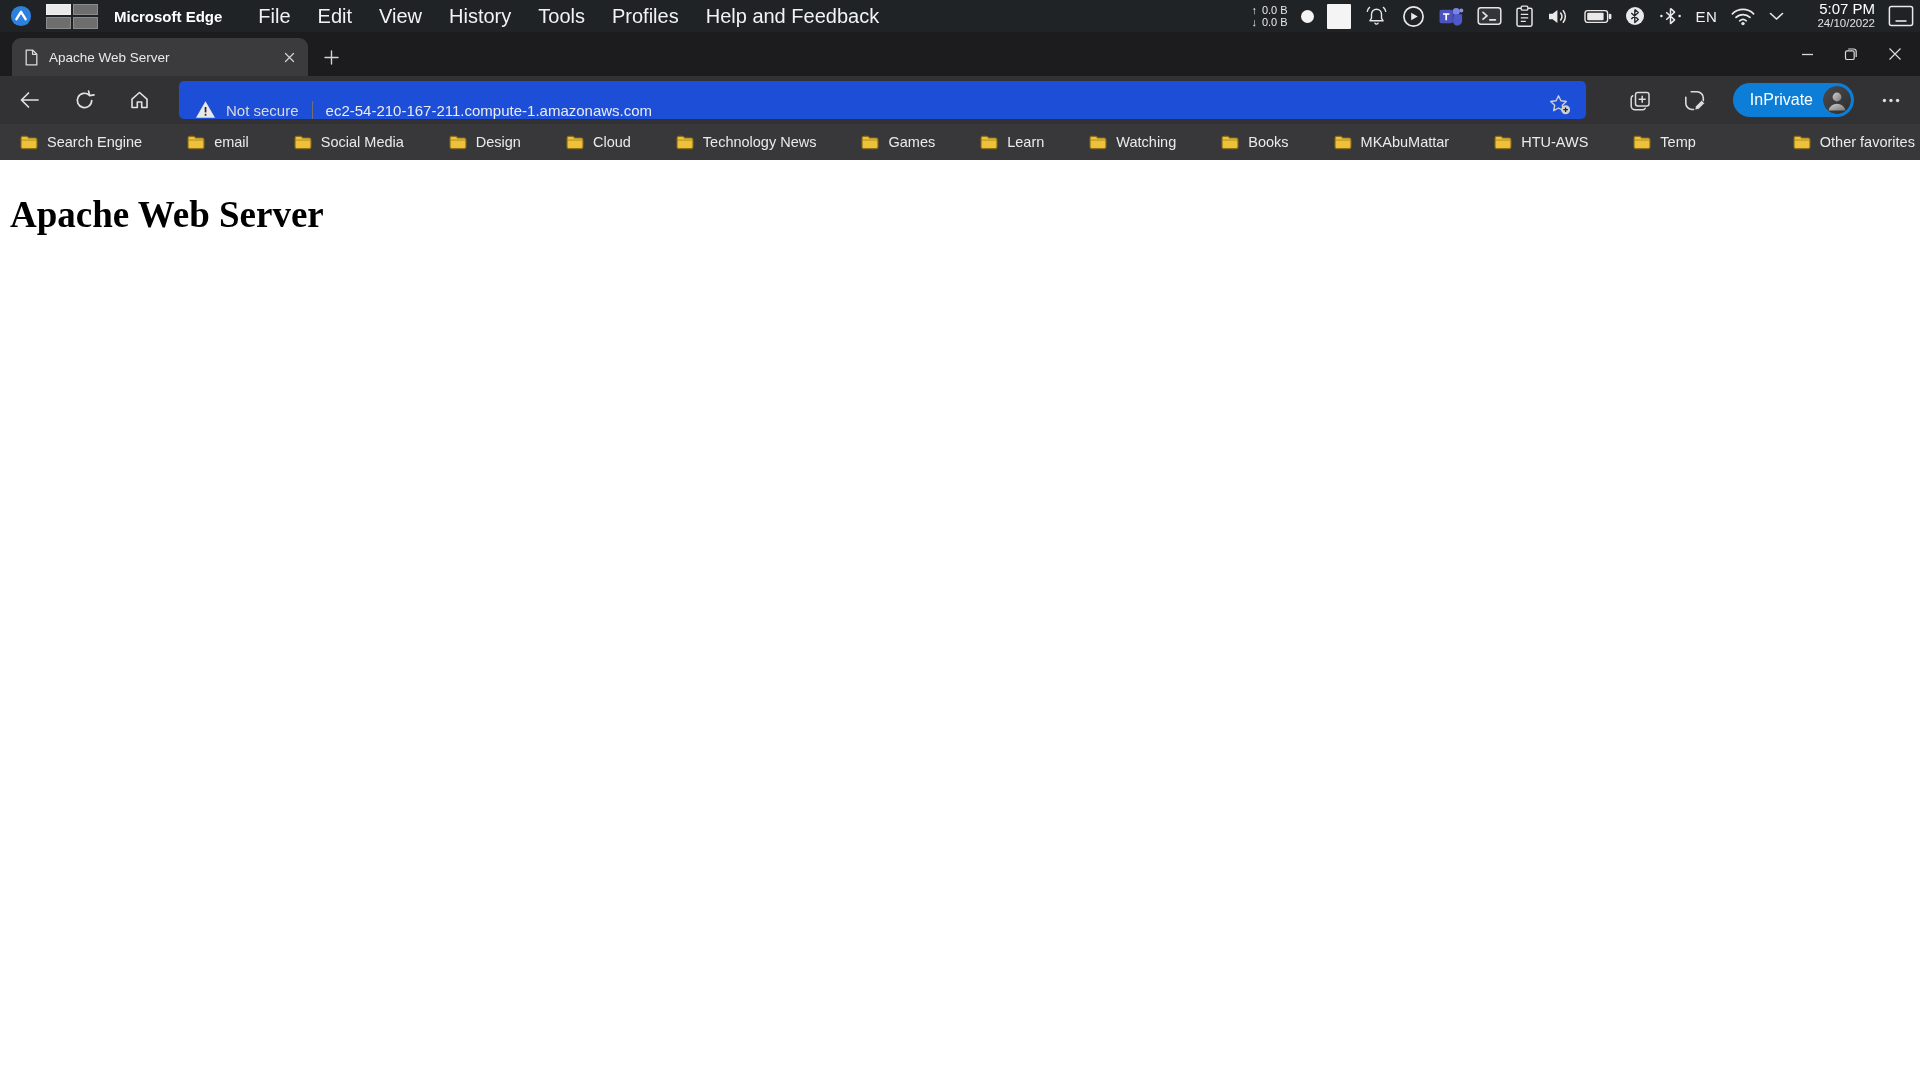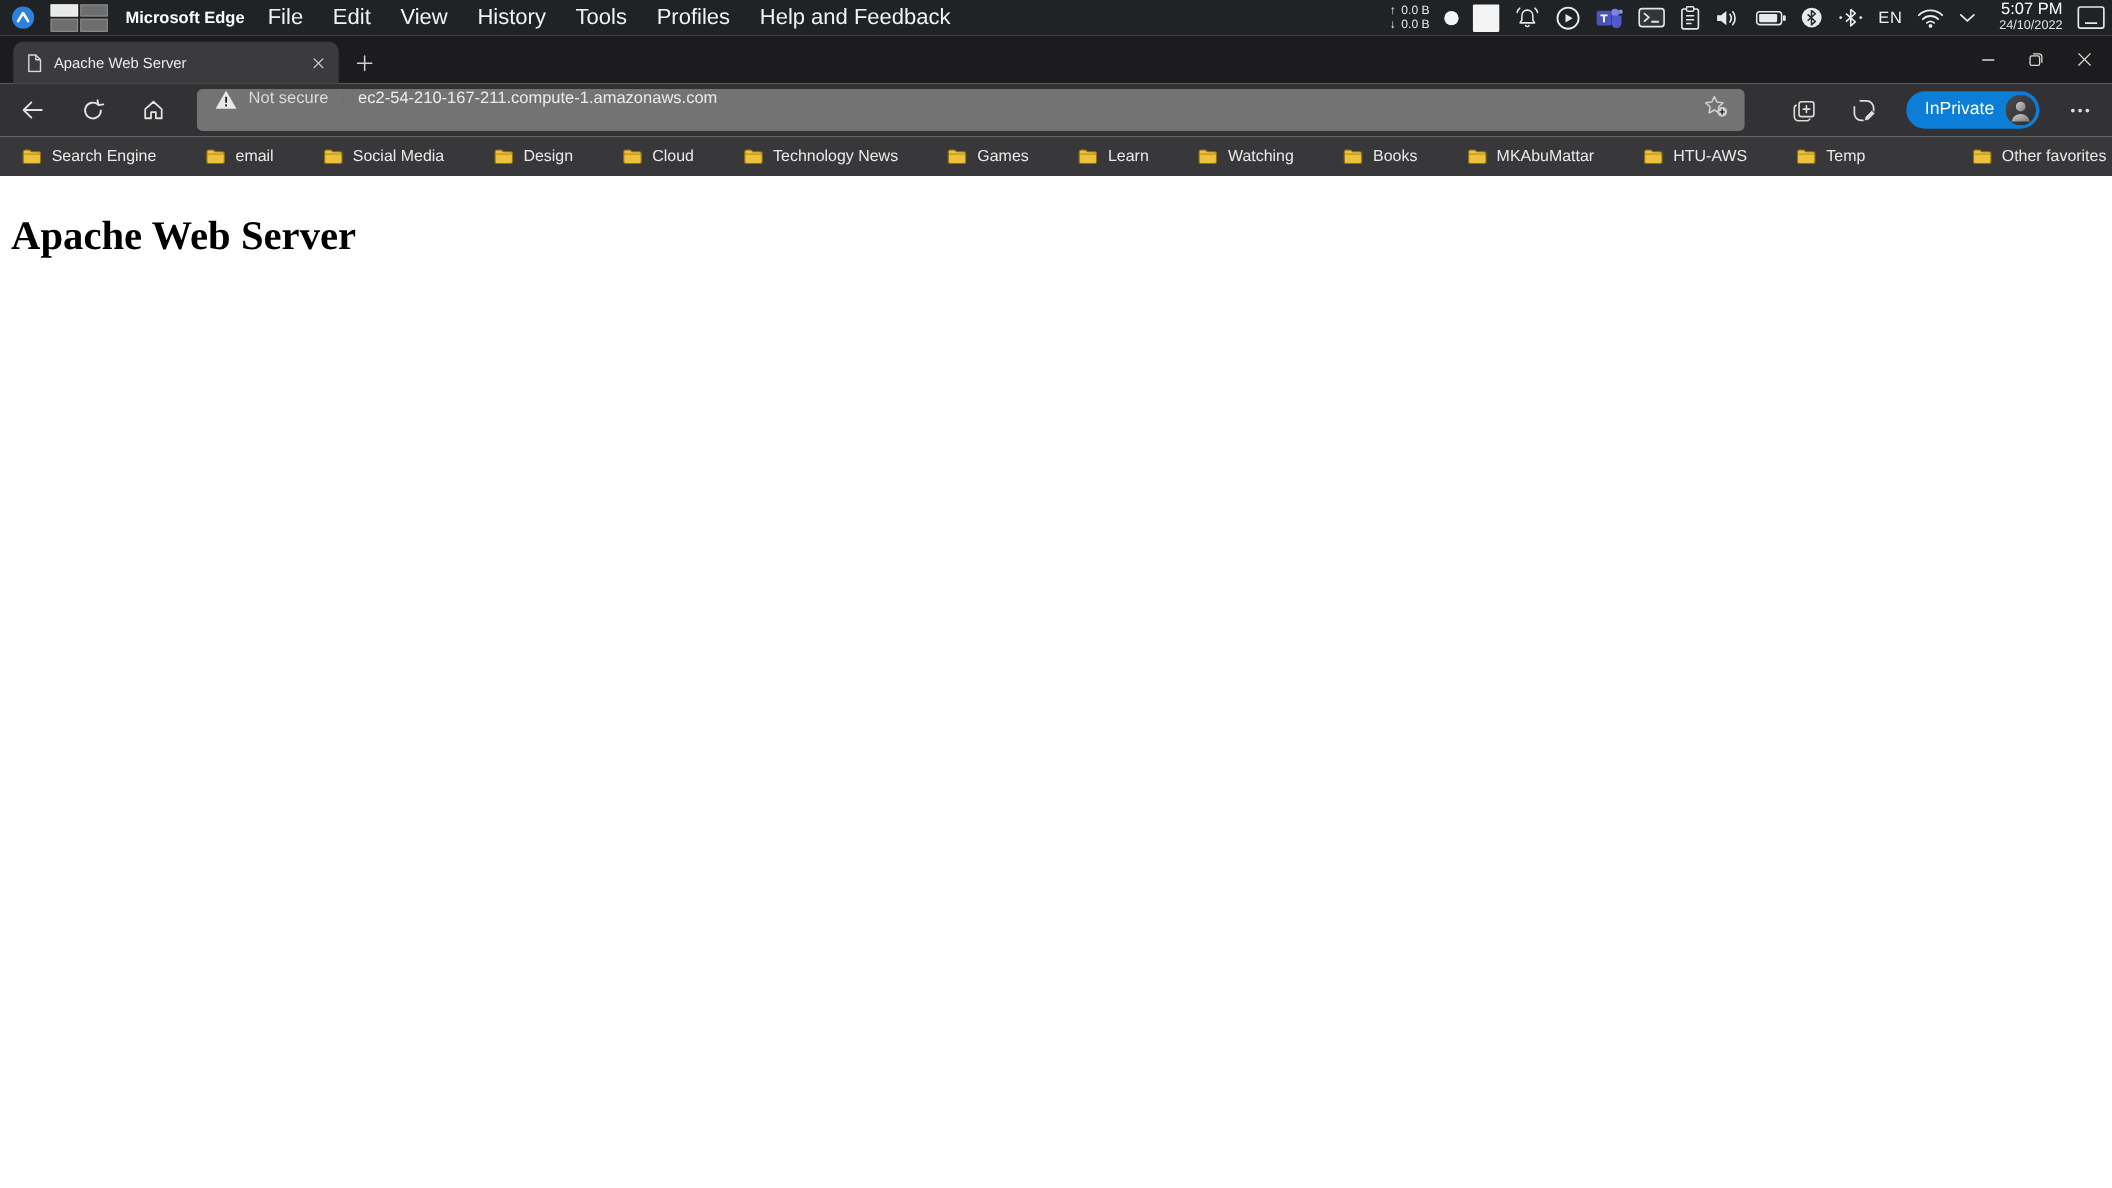--- a/index.html
+++ b/index.html
@@ -15,54 +15,54 @@
     height: 32px; background: #1f2326; display: flex; align-items: center;
     color: #ececec; flex: 0 0 auto; padding: 0 6px 0 10px;
   }
   .activities { width: 22px; height: 22px; margin-right: 14px; display: flex; }
   .wsgrid {
     width: 52px; height: 25px; display: grid; margin-right: 16px;
     grid-template-columns: 1fr 1fr; grid-template-rows: 1fr 1fr; gap: 2px;
   }
   .wsgrid div { border: 1px solid #8b8b8b; background: #6e6e6e; }
   .wsgrid div.active { background: #e9e9e9; border-color: #f2f2f2; }
-  .app-title { font-weight: bold; font-size: 15px; color: #ffffff; margin-right: 21px; white-space: nowrap; }
+  .app-title { font-weight: bold; font-size: 15px; color: #ffffff; margin-right: 36px; white-space: nowrap; }
   .menubar { display: flex; align-items: center; gap: 27px; font-size: 20px; color: #f2f2f2; }
   .menubar span { white-space: nowrap; cursor: default; }
   .tray { margin-left: auto; display: flex; align-items: center; gap: 13px; }
   .net { display: flex; align-items: center; gap: 5px; font-size: 11px; line-height: 12px; }
   .net .arrows { display: flex; flex-direction: column; align-items: center; font-size: 11px; color: #e8e8e8; }
   .net .vals { display: flex; flex-direction: column; align-items: flex-end; color: #e8e8e8; }
   .tray .ticon { display: flex; align-items: center; justify-content: center; }
   .record-dot { width: 13px; height: 13px; border-radius: 50%; background: #f4f4f4; }
   .shot-square { width: 24px; height: 25px; background: #f4f4f4; border-radius: 1px; }
   .lang { font-size: 15px; color: #f2f2f2; letter-spacing: .5px; text-align: center; }
-  .clock { text-align: right; line-height: 14px; margin-left: 8px; }
+  .clock { text-align: right; line-height: 14px; margin-left: 20px; }
   .clock .t { font-size: 15px; color: #ffffff; }
   .clock .d { font-size: 11.5px; color: #e2e2e2; }
 
   
   .tabbar { height: 44px; background: #1c1c1e; display: flex; align-items: flex-end; flex: 0 0 auto; }
   .tab {
     margin-left: 12px; width: 296px; height: 38px; background: #3b3b3e;
     border-radius: 9px 9px 0 0; display: flex; align-items: center; padding: 0 8px 0 12px;
   }
   .tab .ticon { margin-right: 10px; display: flex; }
   .tab-title { font-size: 13.5px; color: #e9e9e9; flex: 1 1 auto; white-space: nowrap; overflow: hidden; }
   .tab-close { width: 22px; height: 22px; border-radius: 4px; display: flex; align-items: center; justify-content: center; cursor: pointer; }
   .newtab { width: 30px; height: 30px; margin: 0 0 4px 8px; border-radius: 4px; display: flex; align-items: center; justify-content: center; cursor: pointer; }
   .wincontrols { margin-left: auto; display: flex; align-items: center; align-self: center; gap: 26px; padding-right: 16px; }
   .wincontrols .wbtn { width: 18px; height: 18px; display: flex; align-items: center; justify-content: center; cursor: pointer; }
 
   
   .navbar { height: 48px; background: #323235; display: flex; align-items: center; flex: 0 0 auto; padding: 0 14px; }
   .navbtn { width: 30px; height: 30px; margin-right: 25px; display: flex; align-items: center; justify-content: center; border-radius: 4px; cursor: pointer; }
   .addressbar {
-    flex: 1 1 auto; height: 38px; background: #737373; border-radius: 5px;
-    display: flex; align-items: flex-start; padding: 0 6px 0 16px; margin-right: 39px;
+    flex: 1 1 auto; height: 38px; background: #1d4ed8; border-radius: 5px;
+    display: flex; align-items: flex-end; padding: 0 6px 0 16px; margin-right: 39px;
   }
   .addressbar .warn { margin-right: 10px; display: flex; }
   .sec-label { font-size: 15px; color: #dadada; white-space: nowrap; }
   .addr-sep { width: 1px; height: 18px; background: #707070; margin: 0 13px; }
   .url { font-size: 15px; color: #ebebeb; white-space: nowrap; }
   .star-btn { margin-left: auto; width: 40px; height: 30px; display: flex; align-items: center; justify-content: center; border-radius: 4px; cursor: pointer; }
   .chrome-btn { width: 32px; height: 32px; display: flex; align-items: center; justify-content: center; border-radius: 4px; margin-right: 22px; cursor: pointer; }
   .inprivate {
     height: 34px; background: #0d7ed8; border-radius: 17px; display: flex; align-items: center;
     padding: 0 3px 0 17px; margin-right: 22px; cursor: pointer;

